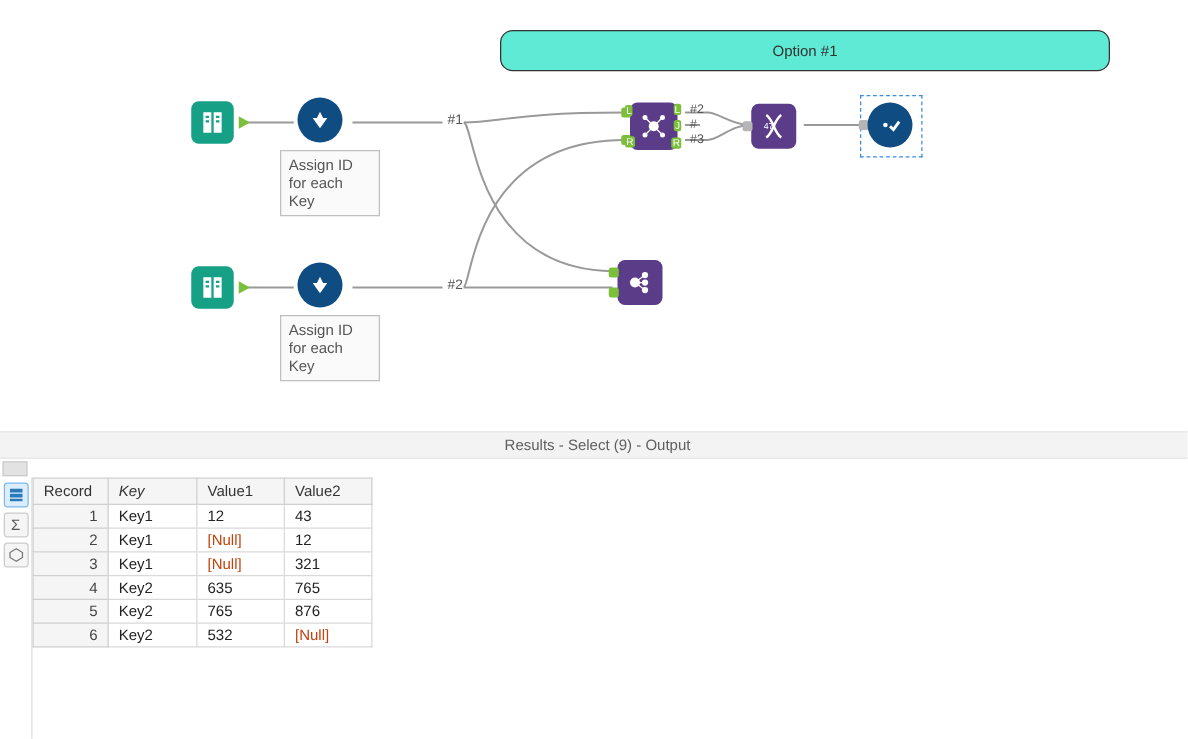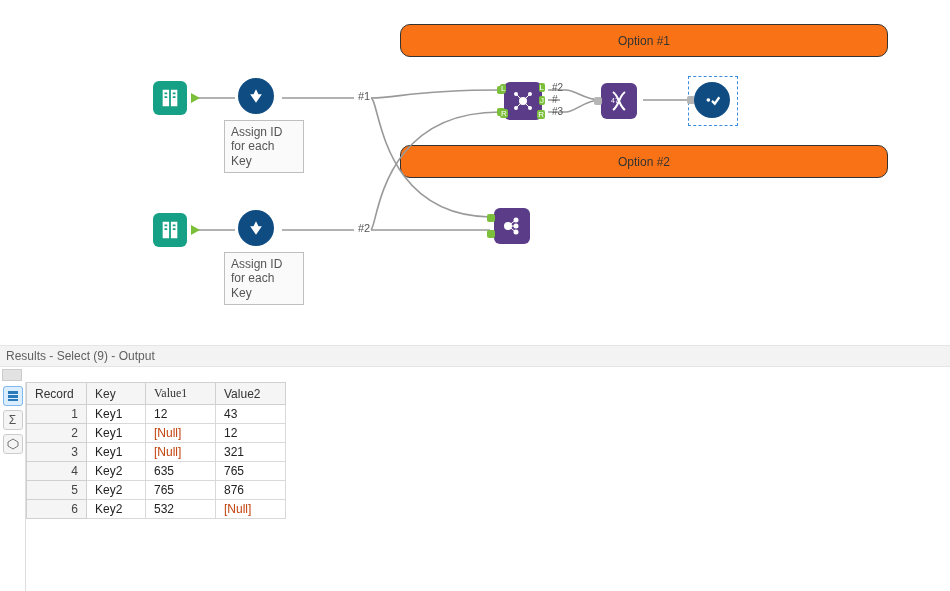--- a/index.html
+++ b/index.html
@@ -51,42 +51,42 @@
   .union-tool{
     position:absolute;width:36px;height:36px;border-radius:6px;background:#5b3c88;
     display:flex;align-items:center;justify-content:center;
   }
   .port {
     position:absolute;width:10px;height:10px;background:#7bbf3a;border-radius:2px;
   }
   .port.gray{background:#b5b5b5;}
   .port.small{width:8px;height:8px;}
   .option-box{
-    position:absolute;border:1px solid #333;border-radius:10px;background:#f97316;
+    position:absolute;border:1px solid #333;border-radius:10px;background:#5eead4;
     display:flex;align-items:center;justify-content:center;font-size:12px;
     padding:6px 22px;
   }
   .label-box{
     position:absolute;border:1px solid #bfbfbf;background:#fafafa;
     font-size:12px;color:#555;padding:4px 6px;line-height:1.2;
     width:80px;
   }
   .canvas-label{
     position:absolute;font-size:11px;color:#555;
   }
   .conn{position:absolute;stroke:#999;fill:none;stroke-width:1.6;}
   
   .selected-frame{
     position:absolute;border:1px dashed #3a8dde;width:50px;height:50px;
   }
   
   .panel-title{
     position:absolute;left:0;top:345px;width:950px;height:22px;
     background:#f3f3f3;border-top:1px solid #e5e5e5;border-bottom:1px solid #e5e5e5;
-    padding-left:6px;display:flex;align-items:center;color:#606060;font-size:12px;
+    padding-left:6px;display:flex;align-items:center;color:#606060;font-size:12px;justify-content:center;
   }
   .grabber{
     position:absolute;left:2px;top:369px;background:#e2e2e2;width:20px;height:12px;
     border:1px solid #ccc;
   }
   .results-body{
     position:absolute;left:0;top:382px;width:950px;height:209px;
     display:flex;
   }
   .left-rail{
@@ -126,23 +126,20 @@
 </style>
 </head>
 <body>
 
 <div class="canvas">
 
   <div class="option-box" style="left:400px;top:24px;width:488px;height:33px;">
     <span>Option #1</span>
   </div>
 
-  <div class="option-box" style="left:400px;top:145px;width:488px;height:33px;">
-    <span>Option #2</span>
-  </div>
 
   <svg class="conn" style="left:0;top:0;" width="950" height="345">
 
     <path d="M193 98 L235 98"></path>
 
     <path d="M282 98 L354 98"></path>
 
     <path d="M371 98 C400 98 410 90 500 90"></path>
 
     <path d="M371 98 C380 100 380 215 490 217"></path>
@@ -294,22 +291,22 @@
           <polygon points="6,1 11,4 11,8 6,11 1,8 1,4" fill="none" stroke="#777"></polygon>
         </svg>
     </div>
   </div>
   <div class="right-area">
     <div class="table-wrap">
       <table class="grid">
         <thead>
           <tr>
             <th class="reccell">Record</th>
-            <th style="width:59px;">Key</th>
-            <th style="width:70px;font-family:Liberation Serif, serif;">Value1</th>
+            <th style="width:71px;font-style:italic;">Key</th>
+            <th style="width:70px;">Value1</th>
             <th style="width:70px;">Value2</th>
           </tr>
         </thead>
         <tbody id="tbody">
             <tr>
               <td class="reccell">1</td>
               <td>Key1</td>
               <td>12</td>
               <td>43</td>
             </tr>

